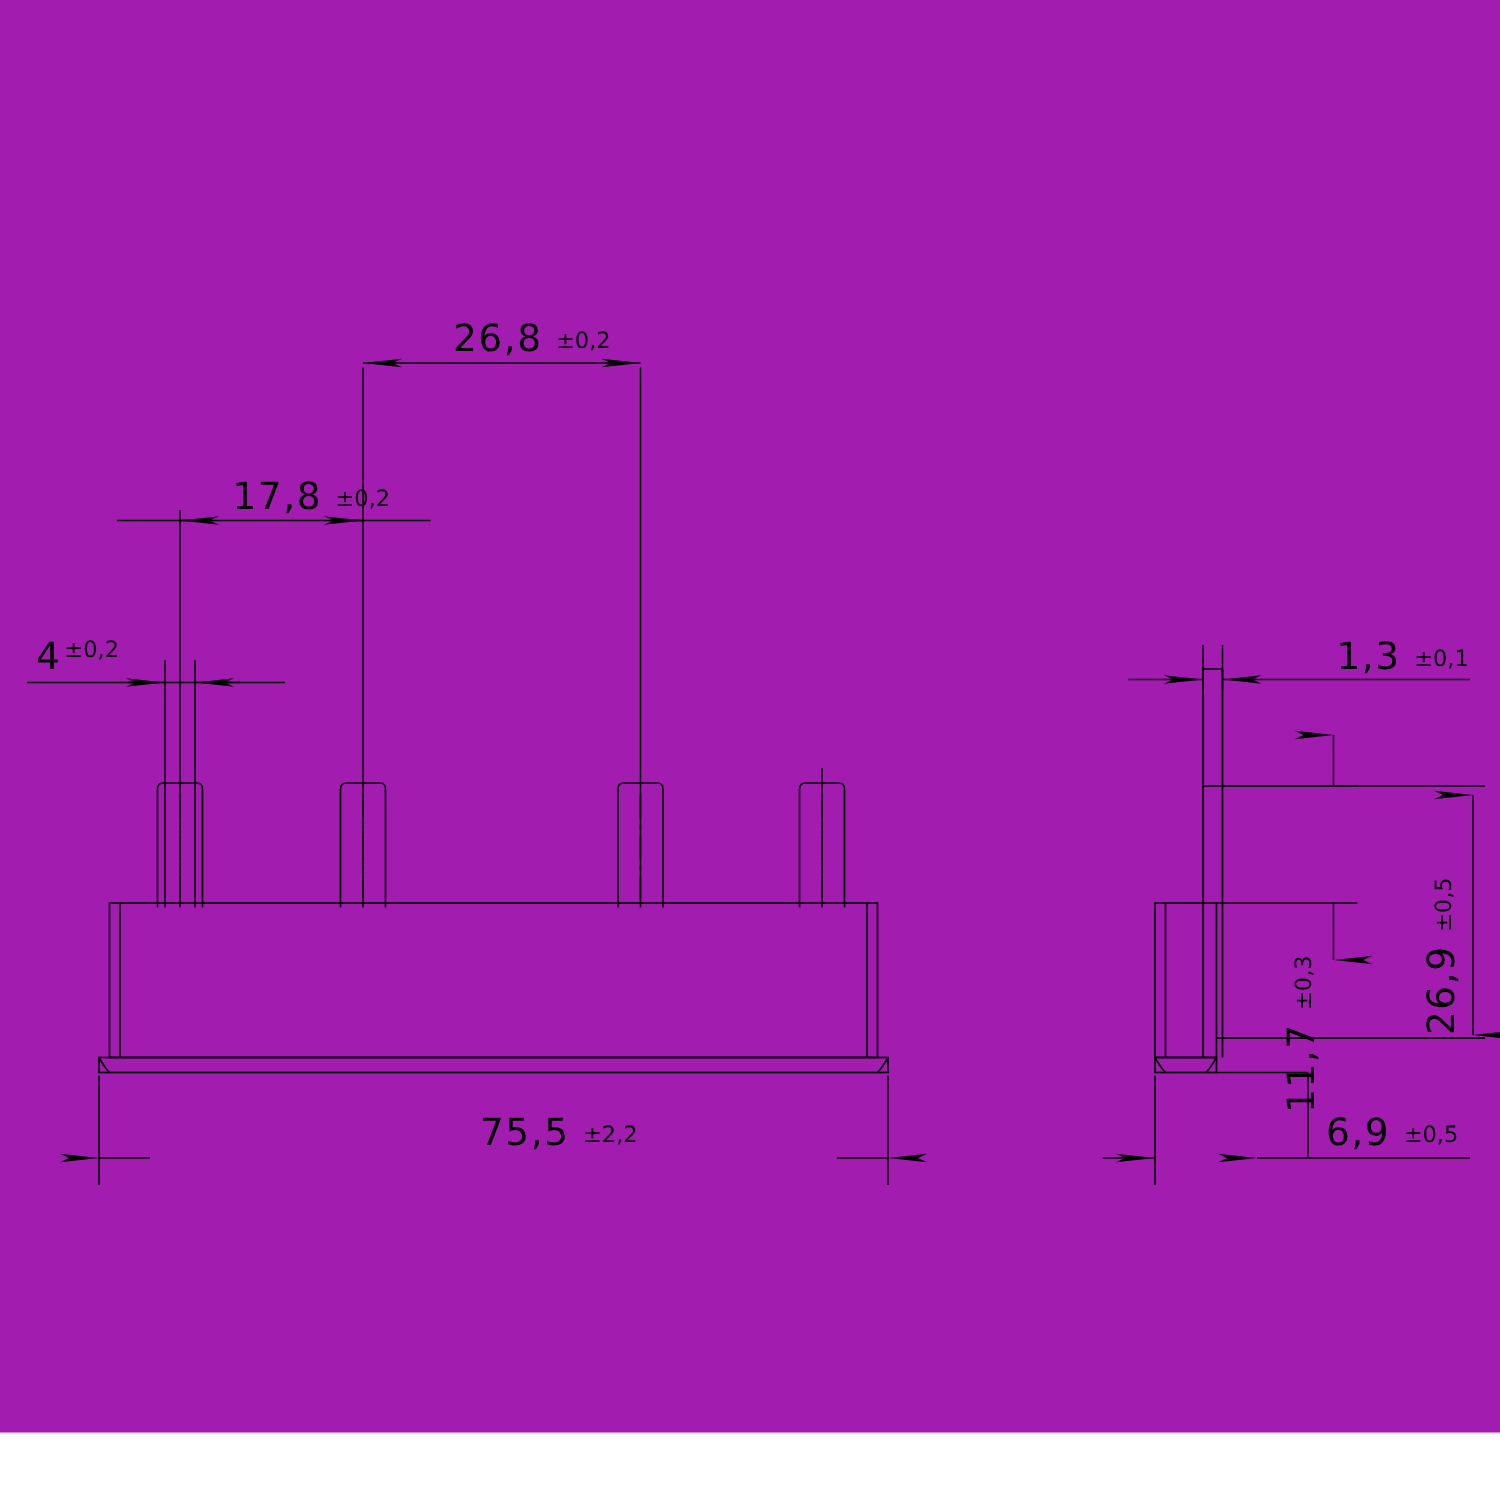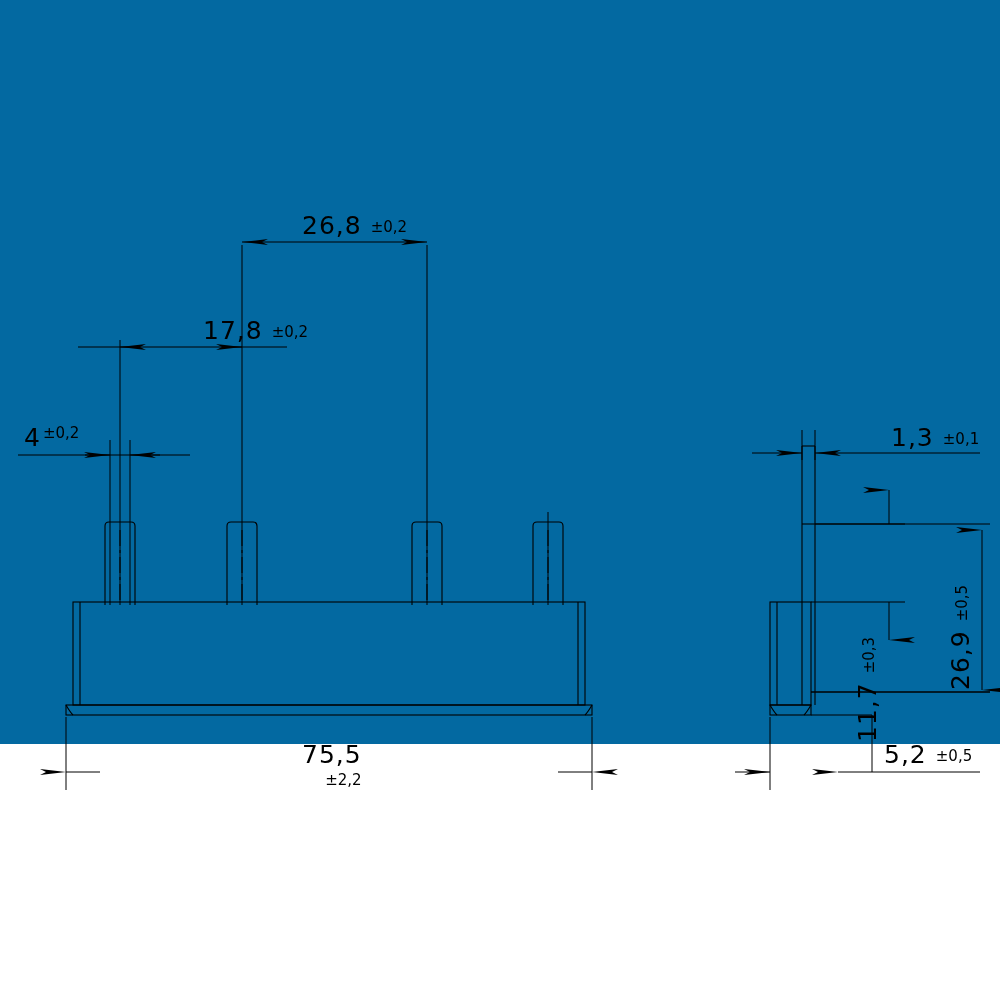--- a/index.html
+++ b/index.html
@@ -9,22 +9,22 @@
   }
   body {
     width: 1000px;
     height: 1000px;
     font-family: "DejaVu Sans", sans-serif;
     overflow: hidden;
   }
   #drawing-root {
     position: relative;
     width: 1000px;
-    height: 744px;
-    background: #0369a1;
+    height: 955px;
+    background: #a21caf;
   }
   svg.sheet {
     position: absolute;
     left: 0;
     top: 0;
     width: 1000px;
     height: 1000px;
     display: block;
   }
   .dim-text {
@@ -179,47 +179,47 @@
 
     </g>
   </svg>
 
   <div class="dim-group" style="left:302px; top:213px;">
     <span class="dim-text dim-main" style="position:relative;">26,8</span>
     <span class="dim-text dim-tol" style="position:relative; bottom:3px;">±0,2</span>
   </div>
 
   <div class="dim-group" style="left:155px; top:318px;">
-    <span class="dim-text dim-main" style="position:relative;margin-left:48px;">17,8</span>
+    <span class="dim-text dim-main" style="position:relative;">17,8</span>
     <span class="dim-text dim-tol" style="position:relative; bottom:3px;">±0,2</span>
   </div>
 
   <div class="dim-group" style="left:24px; top:425px; gap:2px; align-items:flex-start;">
     <span class="dim-text dim-main" style="position:relative;">4</span>
     <span class="dim-text dim-tol" style="position:relative; top:1px;">±0,2</span>
   </div>
 
-  <div class="dim-group" style="left:302px; top:742px;flex-direction:column;">
+  <div class="dim-group" style="left:320px; top:742px;">
     <span class="dim-text dim-main" style="position:relative;">75,5</span>
     <span class="dim-text dim-tol" style="position:relative; bottom:3px;">±2,2</span>
   </div>
 
   <div class="dim-group" style="left:891px; top:425px;">
     <span class="dim-text dim-main" style="position:relative;">1,3</span>
     <span class="dim-text dim-tol" style="position:relative; bottom:3px;text-align:right;">±0,1</span>
   </div>
 
   <div class="dim-group rot" style="left:948px; top:690px;">
     <span class="dim-text dim-main" style="position:relative;">26,9</span>
     <span class="dim-text dim-tol" style="position:relative; bottom:3px;">±0,5</span>
   </div>
 
   <div class="dim-group rot" style="left:855px; top:742px;">
     <span class="dim-text dim-main" style="position:relative;">11,7</span>
     <span class="dim-text dim-tol" style="position:relative; bottom:3px;">±0,3</span>
   </div>
 
   <div class="dim-group" style="left:884px; top:742px;">
-    <span class="dim-text dim-main" style="position:relative;">5,2</span>
+    <span class="dim-text dim-main" style="position:relative;">6,9</span>
     <span class="dim-text dim-tol" style="position:relative; bottom:3px;">±0,5</span>
   </div>
 
 </div>
 
 </body></html>

